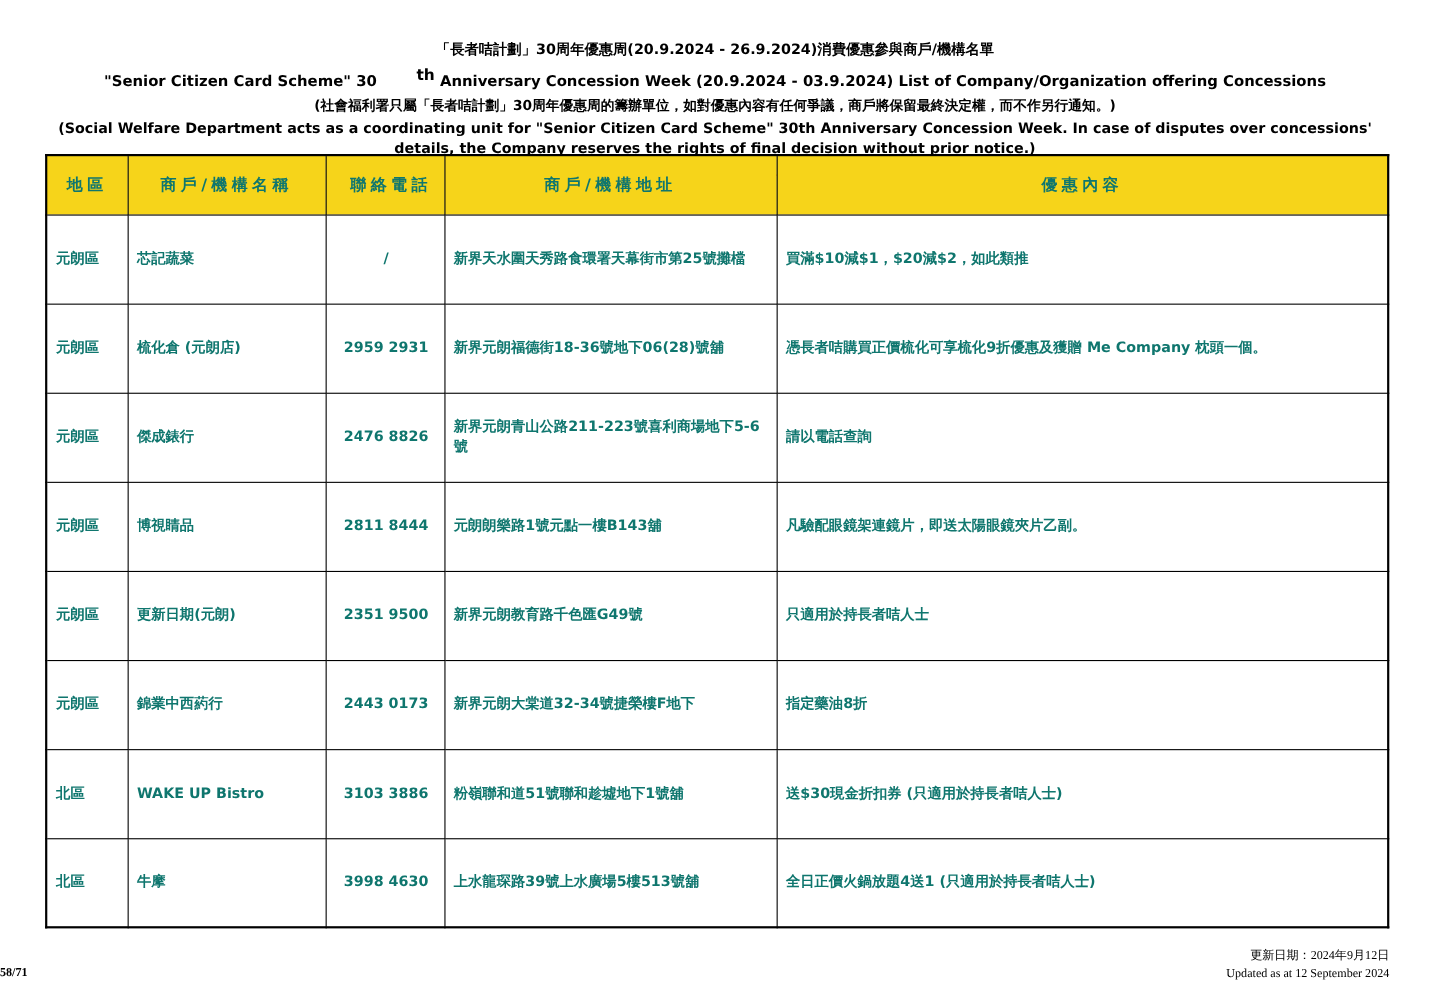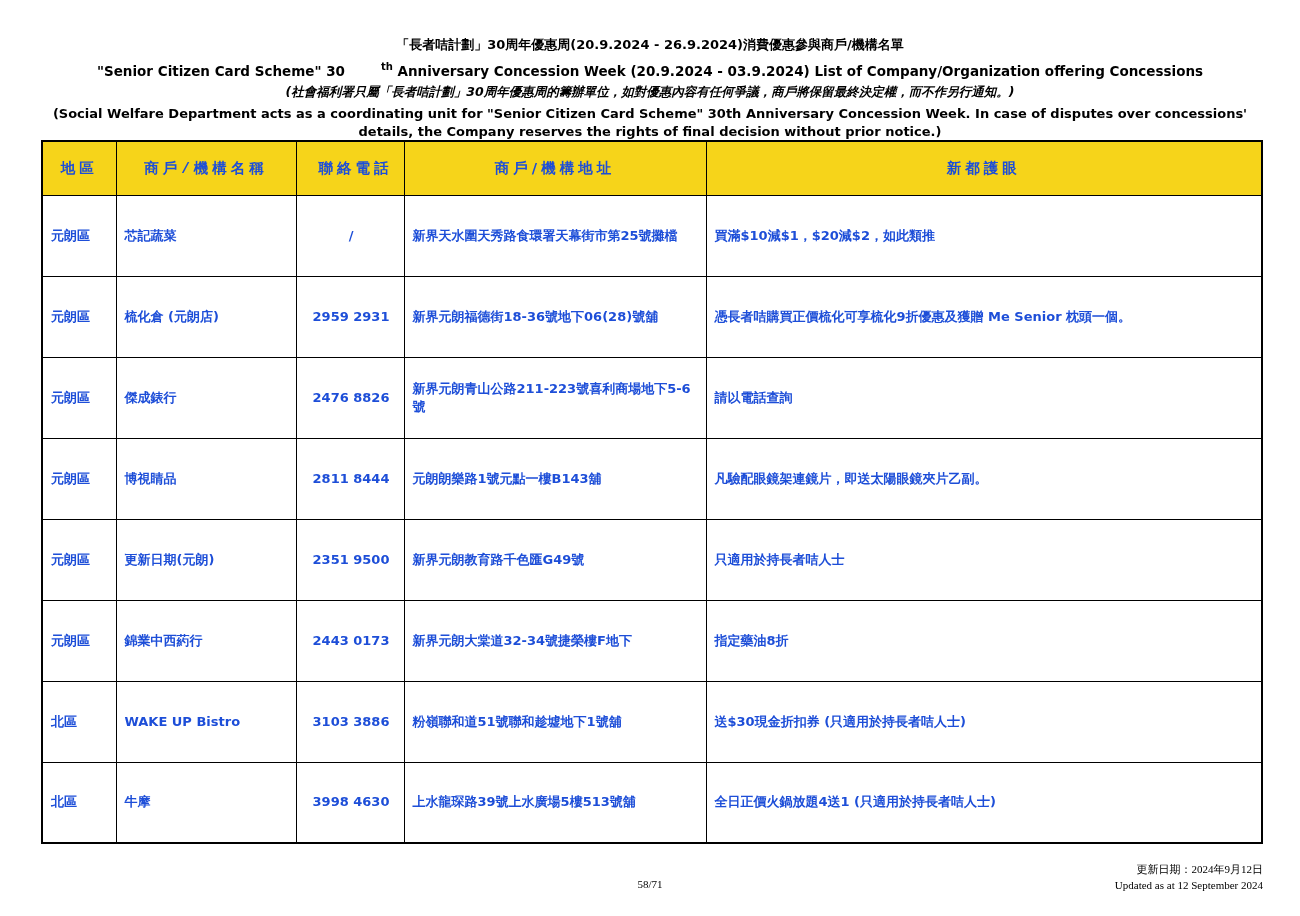--- a/index.html
+++ b/index.html
@@ -19,39 +19,39 @@
     position: absolute;
     top: 36px;
     left: 40px;
     width: 1220px;
     text-align: center;
     font-weight: bold;
     color: #000;
   }
   .title-zh   { font-size: 13px; margin-bottom: 7px; }
   .title-en   { font-size: 13.5px; margin-bottom: 5px; }
-  .title-en sup { font-size: 10px; padding-left: 36px; }
-  .note-zh    { font-size: 12.5px; margin-bottom: 4px; font-style: italic; }
+  .title-en sup { font-size: 14px; padding-left: 36px; }
+  .note-zh    { font-size: 12.5px; margin-bottom: 4px; }
   .note-en    { font-size: 13px; line-height: 1.45; }
   .note-red   { color: #ff0000; font-size: 13px; margin-top: 3px; }
 
   table.concessions {
     position: absolute;
     top: 140px;
     left: 41px;
     width: 1220px;
     border-collapse: collapse;
     border: 2px solid #000;
     table-layout: fixed;
   }
   table.concessions th,
   table.concessions td {
     border: 1px solid #000;
     box-sizing: border-box;
-    color: #1d4ed8;
+    color: #0f766e;
   }
   table.concessions th {
     height: 54px;
     font-size: 14.5px;
     font-weight: bold;
     letter-spacing: 4px;
     text-align: center;
     vertical-align: middle;
   }
   table.concessions td {
@@ -63,24 +63,25 @@
     line-height: 1.35;
     margin-top: 26px;
   }
   td.phone { text-align: center; padding-left: 2px; padding-right: 2px; }
 
   .page-num {
     position: absolute;
     top: 878px;
     left: 0;
     width: 1300px;
-    text-align: center;
+    text-align: left;
     font-family: "Liberation Serif", serif;
     font-size: 11px;
     color: #000;
+    font-weight: bold;
   }
   .updated {
     position: absolute;
     top: 862px;
     right: 37px;
     text-align: right;
     font-family: "Liberation Serif", serif;
     font-size: 11px;
     line-height: 1.45;
     color: #000;
@@ -103,40 +104,40 @@
     <colgroup>
       <col style="width:74px">
       <col style="width:180px">
       <col style="width:108px">
       <col style="width:302px">
       <col style="width:556px">
     </colgroup>
     <thead>
       <tr>
           <th style="background: rgb(246, 212, 26);">地區</th>
-          <th style="background: rgb(246, 212, 26); font-family: Liberation Mono, monospace;">商戶/機構名稱</th>
+          <th style="background: rgb(246, 212, 26);">商戶/機構名稱</th>
           <th style="background: rgb(246, 212, 26); padding-left: 12px;">聯絡電話</th>
           <th style="background: rgb(246, 212, 26);">商戶/機構地址</th>
-          <th style="background: rgb(246, 212, 26);">新都護眼</th>
+          <th style="background: rgb(246, 212, 26);">優惠內容</th>
         </tr>
     </thead>
     <tbody>
         <tr>
           <td class="district">元朗區</td>
           <td class="name">芯記蔬菜</td>
           <td class="phone">/</td>
           <td class="address">新界天水圍天秀路食環署天幕街市第25號攤檔</td>
           <td class="concession">買滿$10減$1，$20減$2，如此類推</td>
         </tr>
         <tr>
           <td class="district">元朗區</td>
           <td class="name">梳化倉 (元朗店)</td>
           <td class="phone">2959 2931</td>
           <td class="address">新界元朗福德街18-36號地下06(28)號舖</td>
-          <td class="concession">憑長者咭購買正價梳化可享梳化9折優惠及獲贈 Me Senior 枕頭一個。</td>
+          <td class="concession">憑長者咭購買正價梳化可享梳化9折優惠及獲贈 Me Company 枕頭一個。</td>
         </tr>
         <tr>
           <td class="district">元朗區</td>
           <td class="name">傑成錶行</td>
           <td class="phone">2476 8826</td>
           <td class="address">新界元朗青山公路211-223號喜利商場地下5-6號</td>
           <td class="concession">請以電話查詢</td>
         </tr>
         <tr>
           <td class="district">元朗區</td>

